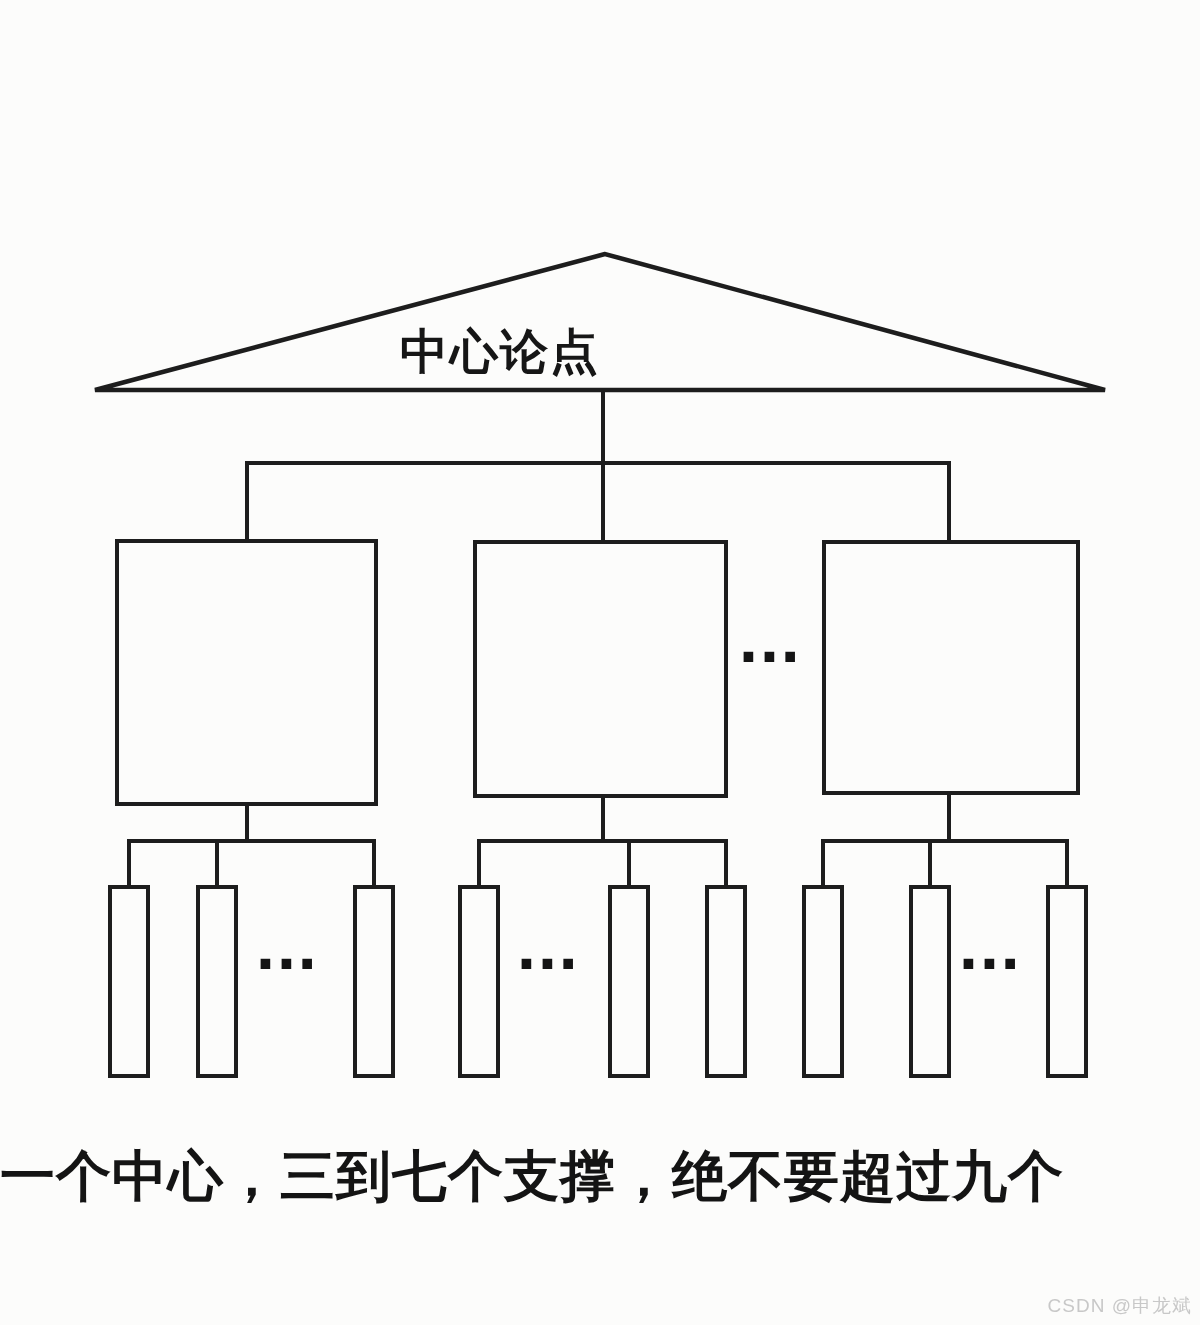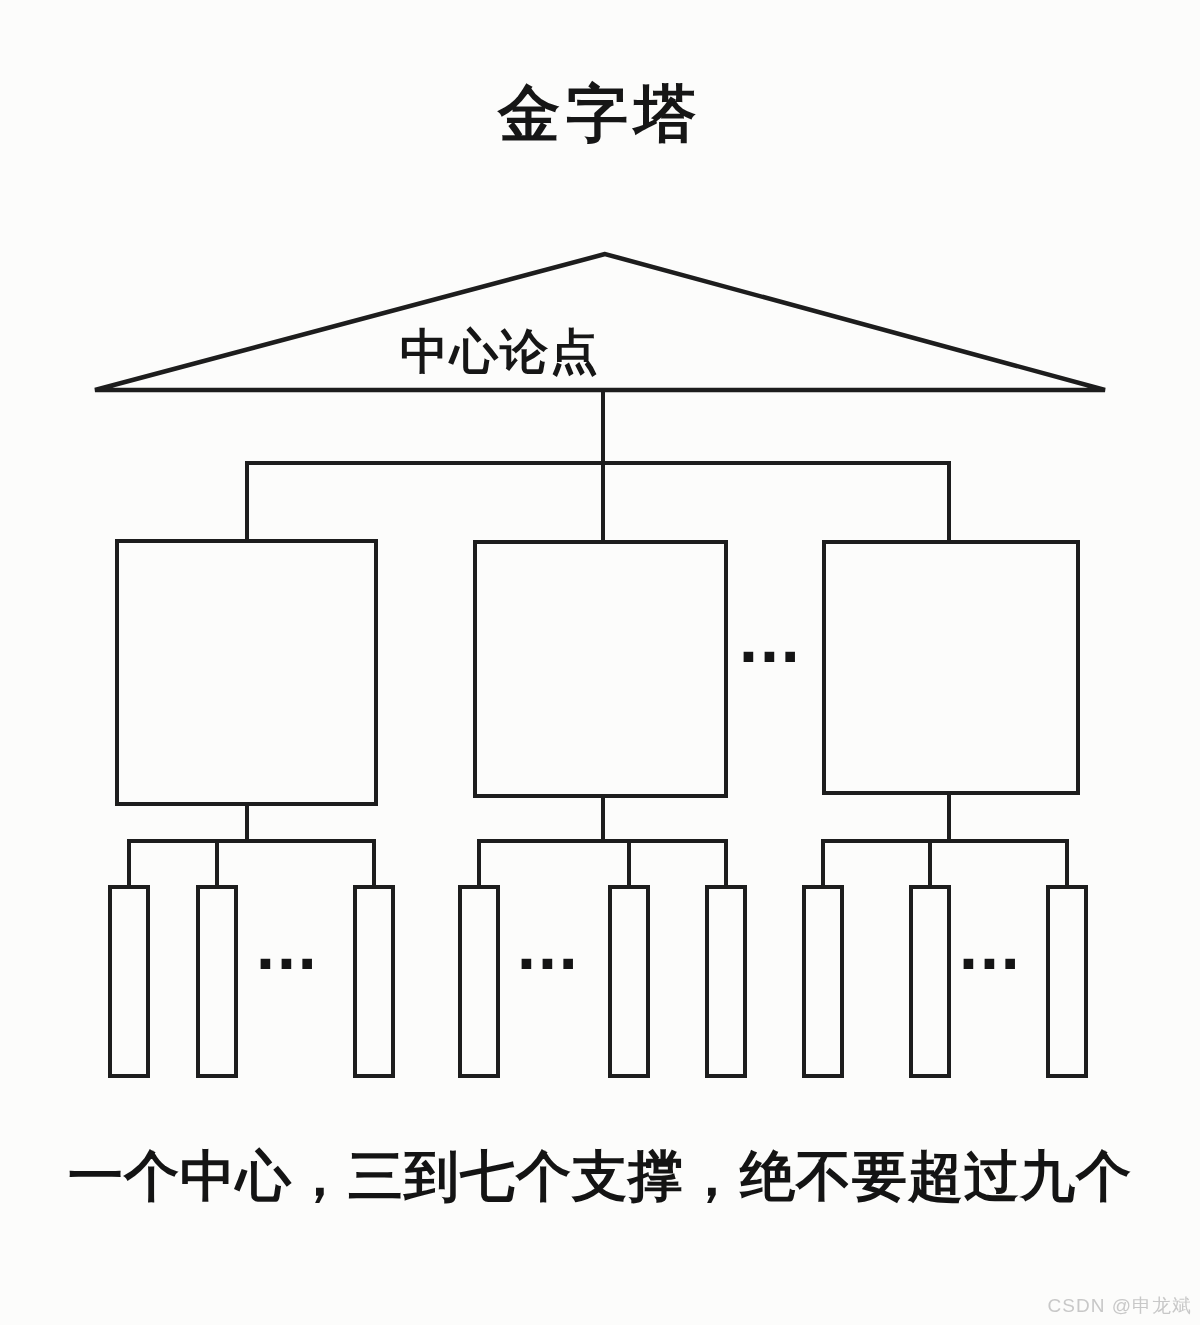--- a/index.html
+++ b/index.html
@@ -64,41 +64,40 @@
     font-size:68px;
     font-weight:700;
     line-height:68px;
     letter-spacing:2px;
     color:#141414;
     white-space:nowrap;
   }
   .caption{
     position:absolute;
     left:0; right:0; top:1140px;
-    text-align:center;
+    text-align:left;
     font-size:55px;
     font-weight:700;
     letter-spacing:1px;
     color:#141414;
   }
   .watermark{
     position:absolute;
     right:8px; top:1293px;
     font-size:19px;
     color:#c8c8c8;
     letter-spacing:1px;
     margin-left:8px;
   }
 </style>
 </head>
 <body>
 
 <div class="canvas">
 
-  <div class="title">金字塔</div>
 
   <svg class="tri-svg" viewBox="0 0 1020 150">
     <polygon points="515,8 5,144 1015,144" fill="none" stroke="#1d1d1d" stroke-width="4.5"></polygon>
   </svg>
   <div class="apex-label">中心论点</div>
 
   <div class="line" style="left:601px;top:390px;width:4px;height:152px;"></div>
 
   <div class="line" style="left:245px;top:461px;width:706px;height:4px;"></div>
   <div class="line" style="left:245px;top:461px;width:4px;height:81px;"></div>

